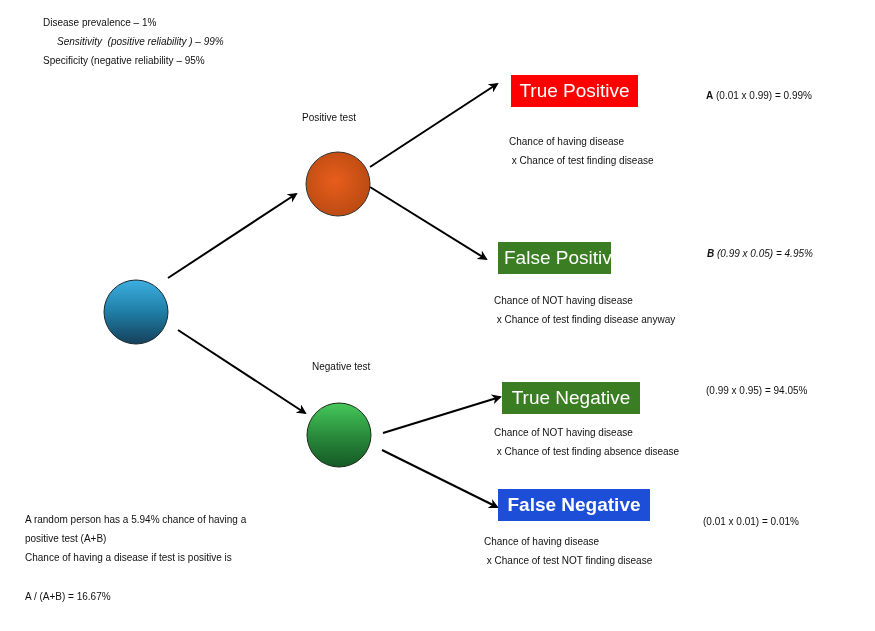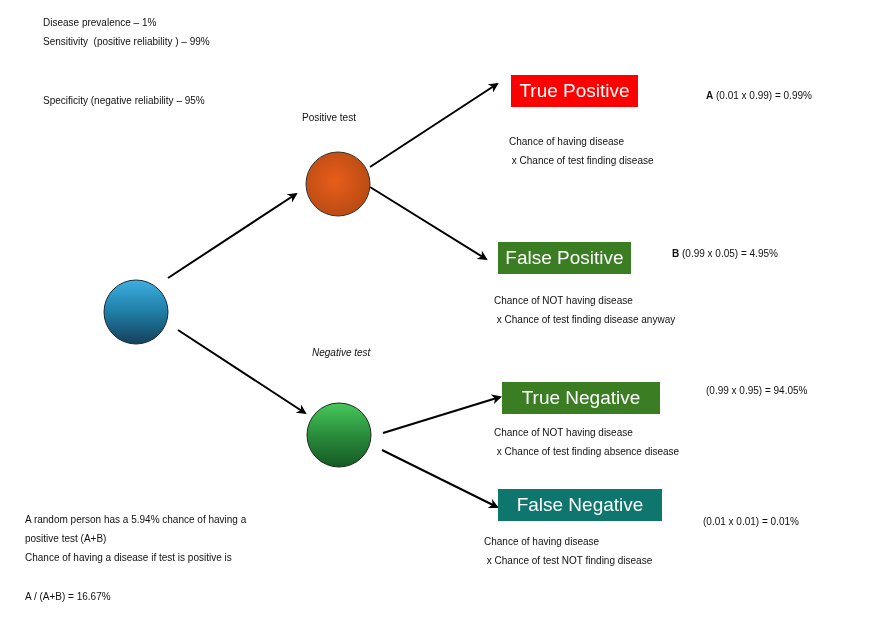--- a/index.html
+++ b/index.html
@@ -44,43 +44,43 @@
   <line x1="168" y1="278" x2="296" y2="194" stroke="#000" stroke-width="2" marker-end="url(#arrow)"></line>
   <line x1="178" y1="330" x2="305" y2="413" stroke="#000" stroke-width="2" marker-end="url(#arrow)"></line>
   <line x1="370" y1="167" x2="497" y2="84" stroke="#000" stroke-width="2" marker-end="url(#arrow)"></line>
   <line x1="370" y1="187" x2="486" y2="259" stroke="#000" stroke-width="2" marker-end="url(#arrow)"></line>
   <line x1="383" y1="433" x2="500" y2="397" stroke="#000" stroke-width="2" marker-end="url(#arrow)"></line>
   <line x1="382" y1="450" x2="497" y2="507" stroke="#000" stroke-width="2" marker-end="url(#arrow)"></line>
 </svg>
 
 <div>
   <div class="txt" style="left:43px; top:13px;">Disease prevalence – 1%</div>
-  <div class="txt" style="left:43px; top:32px;">Sensitivity  (positive reliability ) – 99%</div>
-  <div class="txt" style="left:43px; top:51px;margin-top:40px;">Specificity (negative reliability – 95%</div>
+  <div class="txt" style="left:57px; top:32px;font-style:italic;">Sensitivity  (positive reliability ) – 99%</div>
+  <div class="txt" style="left:43px; top:51px;">Specificity (negative reliability – 95%</div>
 </div>
 
 <div class="txt" style="left:302px; top:108px;">Positive test</div>
-<div class="txt" style="left:312px; top:343px;font-style:italic;">Negative test</div>
+<div class="txt" style="left:312px; top:357px;">Negative test</div>
 
 <div class="badge red" style="left: 511px; top: 75px; width: 127px; background: rgb(255, 0, 0);">True Positive</div>
 <div class="txt formula" style="left:706px; top:86px;"><b>A</b><span> (0.01 x 0.99) = 0.99%</span></div>
 <div class="txt" style="left:509px; top:132px;">Chance of having disease</div>
 <div class="txt" style="left:509px; top:151px;"> x Chance of test finding disease</div>
 
-<div class="badge green" style="left: 498px; top: 242px; width: 133px; background: rgb(58, 125, 34);">False Positive</div>
-<div class="txt formula" style="left:672px; top:244px;"><b>B</b><span> (0.99 x 0.05) = 4.95%</span></div>
+<div class="badge green" style="left: 498px; top: 242px; width: 113px; background: rgb(58, 125, 34);">False Positive</div>
+<div class="txt formula" style="left:707px; top:244px;font-style:italic;"><b>B</b><span> (0.99 x 0.05) = 4.95%</span></div>
 <div class="txt" style="left:494px; top:291px;">Chance of NOT having disease</div>
 <div class="txt" style="left:494px; top:310px;"> x Chance of test finding disease anyway</div>
 
-<div class="badge green" style="left: 502px; top: 382px; width: 158px; background: rgb(58, 125, 34);">True Negative</div>
+<div class="badge green" style="left: 502px; top: 382px; width: 138px; background: rgb(58, 125, 34);">True Negative</div>
 <div class="txt formula" style="left:706px; top:381px;">(0.99 x 0.95) = 94.05%</div>
 <div class="txt" style="left:494px; top:423px;">Chance of NOT having disease</div>
 <div class="txt" style="left:494px; top:442px;"> x Chance of test finding absence disease</div>
 
-<div class="badge red" style="left: 498px; top: 489px; width: 164px; background: #0f766e;">False Negative</div>
+<div class="badge red" style="left: 498px; top: 489px; width: 152px; background: #1d4ed8; font-weight: bold;">False Negative</div>
 <div class="txt formula" style="left:703px; top:512px;">(0.01 x 0.01) = 0.01%</div>
 <div class="txt" style="left:484px; top:532px;">Chance of having disease</div>
 <div class="txt" style="left:484px; top:551px;"> x Chance of test NOT finding disease</div>
 
 <div>
   <div class="txt" style="left:25px; top:510px;">A random person has a 5.94% chance of having a</div>
   <div class="txt" style="left:25px; top:529px;">positive test (A+B)</div>
   <div class="txt" style="left:25px; top:548px;">Chance of having a disease if test is positive is</div>
   <div class="txt" style="left:25px; top:567px;margin-top:20px;">A / (A+B) = 16.67%</div>
 </div>

